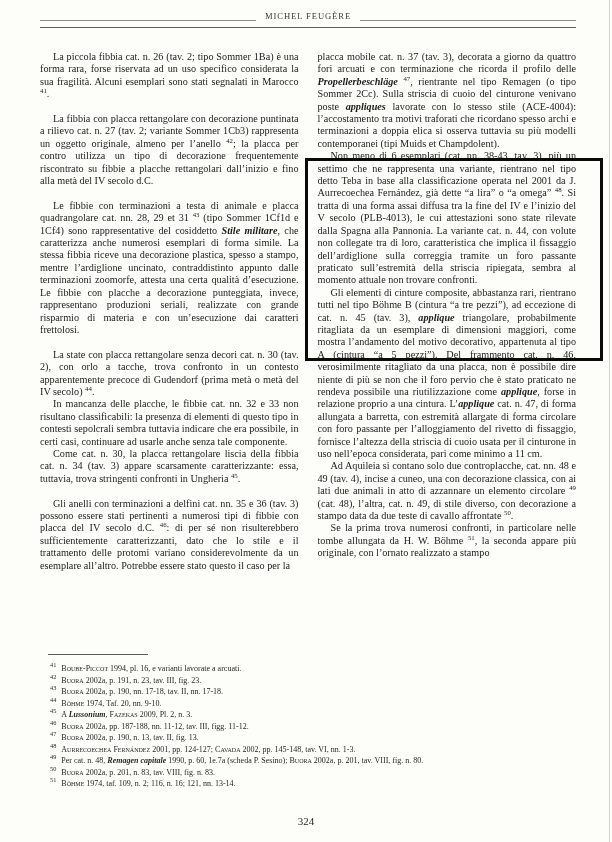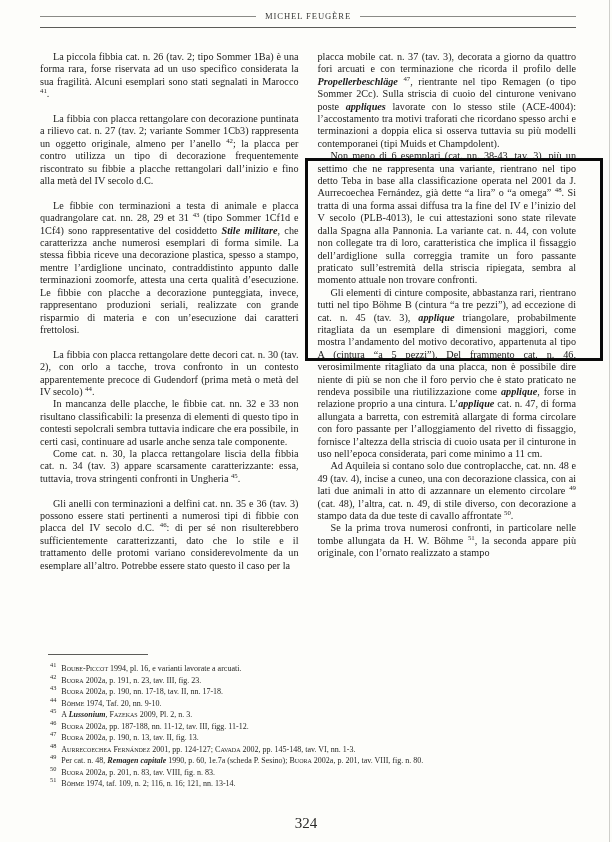--- a/index.html
+++ b/index.html
@@ -7,21 +7,21 @@
     position:relative;
     width:612px;height:842px;
     background:#fdfdfa;
     font-family:"Liberation Serif","DejaVu Serif",serif;
     color:#1e1e1e;
     overflow:hidden;
   }
   
   .running-header{
     position:absolute;top:11px;left:40px;width:536px;
-    display:flex;align-items:center;gap:9px;
+    display:flex;align-items:flex-end;gap:9px;
   }
   .hr-side{flex:1;height:1px;background:#8a8a86;}
   .running-title{
     font-size:8.6px;letter-spacing:0.9px;color:#3a3a38;white-space:nowrap;
   }
   .header-rule-full{
     position:absolute;top:27px;left:40px;width:536px;height:1px;background:#5c5c58;
   }
   
   .columns{
@@ -53,21 +53,21 @@
   .fn-rule{width:100px;height:1px;background:#5c5c58;margin:0 0 8px 8px;}
   .fn-list{list-style:none;margin:0;padding:0;}
   .fn{
     font-size:8px;line-height:11.5px;color:#262624;
     padding-left:25px;text-indent:-15px;
   }
   .fn-num{font-size:6.3px;margin-right:5px;vertical-align:super;line-height:0;}
   
   .page-number{
     position:absolute;top:815px;left:0;width:612px;
-    text-align:center;font-size:15px;color:#2a2a28;
+    text-align:center;font-size:11px;color:#2a2a28;
   }
   .page-edge{
     position:absolute;top:0;right:2px;bottom:0;width:1px;background:#cfcfcb;
   }
 </style>
 </head>
 <body>
 
 <div class="page">
 
@@ -76,21 +76,21 @@
     <div class="running-title">MICHEL FEUGÈRE</div>
     <div class="hr-side"></div>
   </header>
   <div class="header-rule-full"></div>
 
   <main class="columns">
     <div class="col">
       <p class="para indent"><span>La piccola fibbia cat. n. </span><span class="b">26</span><span> (tav. 2; tipo Sommer 1Ba) è una forma rara, forse riservata ad un uso specifico considerata la sua fragilità. Alcuni esemplari sono stati segnalati in Marocco </span><sup>41</sup><span>.</span></p>
       <p class="para indent gap"><span>La fibbia con placca rettangolare con decorazione puntinata a rilievo cat. n. </span><span class="b">27</span><span> (tav. 2; variante Sommer 1Cb3) rappresenta un oggetto originale, almeno per l’anello </span><sup>42</sup><span>; la placca per contro utilizza un tipo di decorazione frequentemente riscontrato su fibbie a placche rettangolari dall’inizio e fino alla metà del IV secolo d.C.</span></p>
       <p class="para indent gap"><span>Le fibbie con terminazioni a testa di animale e placca quadrangolare cat. nn. </span><span class="b">28</span><span>, </span><span class="b">29</span><span> et </span><span class="b">31</span><span> </span><sup>43</sup><span> (tipo Sommer 1Cf1d e 1Cf4) sono rappresentative del cosiddetto </span><span class="i">Stile militare</span><span>, che caratterizza anche numerosi esemplari di forma simile. La stessa fibbia riceve una decorazione plastica, spesso a stampo, mentre l’ardiglione uncinato, contraddistinto appunto dalle terminazioni zoomorfe, attesta una certa qualità d’esecuzione. Le fibbie con placche a decorazione punteggiata, invece, rappresentano produzioni seriali, realizzate con grande risparmio di materia e con un’esecuzione dai caratteri frettolosi.</span></p>
-      <p class="para indent gap"><span>La fibbia con placca rettangolare dette decori cat. </span><span class="b">n. 30</span><span> (tav. 2), con orlo a tacche, trova confronto in un contesto apparentemente precoce di Gudendorf (prima metà o metà del IV secolo) </span><sup>44</sup><span>.</span></p>
+      <p class="para indent gap"><span>La state con placca rettangolare senza decori cat. </span><span class="b">n. 30</span><span> (tav. 2), con orlo a tacche, trova confronto in un contesto apparentemente precoce di Gudendorf (prima metà o metà del IV secolo) </span><sup>44</sup><span>.</span></p>
       <p class="para indent"><span>In mancanza delle placche, le fibbie cat. nn. </span><span class="b">32</span><span> e </span><span class="b">33</span><span> non risultano classificabili: la presenza di elementi di questo tipo in contesti sepolcrali sembra tuttavia indicare che era possibile, in certi casi, continuare ad usarle anche senza tale componente.</span></p>
       <p class="para indent"><span>Come cat. n. 30, la placca rettangolare liscia della fibbia cat. n. </span><span class="b">34</span><span> (tav. 3) appare scarsamente caratterizzante: essa, tuttavia, trova stringenti confronti in Ungheria </span><sup>45</sup><span>.</span></p>
       <p class="para indent gap"><span>Gli anelli con terminazioni a delfini cat. nn. </span><span class="b">35</span><span> e </span><span class="b">36</span><span> (tav. 3) possono essere stati pertinenti a numerosi tipi di fibbie con placca del IV secolo d.C. </span><sup>46</sup><span>: di per sé non risulterebbero sufficientemente caratterizzanti, dato che lo stile e il trattamento delle protomi variano considerevolmente da un esemplare all’altro. Potrebbe essere stato questo il caso per la</span></p>
     </div>
     <div class="col">
       <p class="para"><span>placca mobile cat. n. </span><span class="b">37</span><span> (tav. 3), decorata a giorno da quattro fori arcuati e con terminazione che ricorda il profilo delle </span><span class="i">Propellerbeschläge</span><span> </span><sup>47</sup><span>, rientrante nel tipo Remagen (o tipo Sommer 2Cc). Sulla striscia di cuoio del cinturone venivano poste </span><span class="i">appliques</span><span> lavorate con lo stesso stile (ACE-4004): l’accostamento tra motivi traforati che ricordano spesso archi e terminazioni a doppia elica si osserva tuttavia su più modelli contemporanei (tipi Muids et Champdolent).</span></p>
       <p class="para indent"><span>Non meno di 6 esemplari (cat. nn. </span><span class="b">38-43</span><span>, tav. 3), più un settimo che ne rappresenta una variante, rientrano nel tipo detto Teba in base alla classificazione operata nel 2001 da J. Aurrecoechea Fernández, già dette “a lira” o “a omega” </span><sup>48</sup><span>. Si tratta di una forma assai diffusa tra la fine del IV e l’inizio del V secolo (PLB-4013), le cui attestazioni sono state rilevate dalla Spagna alla Pannonia. La variante cat. n. </span><span class="b">44</span><span>, con volute non collegate tra di loro, caratteristica che implica il fissaggio dell’ardiglione sulla correggia tramite un foro passante praticato sull’estremità della striscia ripiegata, sembra al momento attuale non trovare confronti.</span></p>
       <p class="para indent"><span>Gli elementi di cinture composite, abbastanza rari, rientrano tutti nel tipo Böhme B (cintura “a tre pezzi”), ad eccezione di cat. n. </span><span class="b">45</span><span> (tav. 3), </span><span class="i">applique</span><span> triangolare, probabilmente ritagliata da un esemplare di dimensioni maggiori, come mostra l’andamento del motivo decorativo, appartenuta al tipo A (cintura “a 5 pezzi”). Del frammento cat. n. </span><span class="b">46</span><span>, verosimilmente ritagliato da una placca, non è possibile dire niente di più se non che il foro pervio che è stato praticato ne rendeva possibile una riutilizzazione come </span><span class="i">applique</span><span>, forse in relazione proprio a una cintura. L’</span><span class="i">applique</span><span> cat. n. </span><span class="b">47</span><span>, di forma allungata a barretta, con estremità allargate di forma circolare con foro passante per l’alloggiamento del rivetto di fissaggio, fornisce l’altezza della striscia di cuoio usata per il cinturone in uso nell’epoca considerata, pari come minimo a 11 cm.</span></p>
       <p class="para indent"><span>Ad Aquileia si contano solo due controplacche, cat. nn. </span><span class="b">48</span><span> e </span><span class="b">49</span><span> (tav. 4), incise a cuneo, una con decorazione classica, con ai lati due animali in atto di azzannare un elemento circolare </span><sup>49</sup><span> (cat. </span><span class="b">48</span><span>), l’altra, cat. n. </span><span class="b">49</span><span>, di stile diverso, con decorazione a stampo data da due teste di cavallo affrontate </span><sup>50</sup><span>.</span></p>
       <p class="para indent"><span>Se la prima trova numerosi confronti, in particolare nelle tombe allungata da H. W. Böhme </span><sup>51</sup><span>, la seconda appare più originale, con l’ornato realizzato a stampo</span></p>

